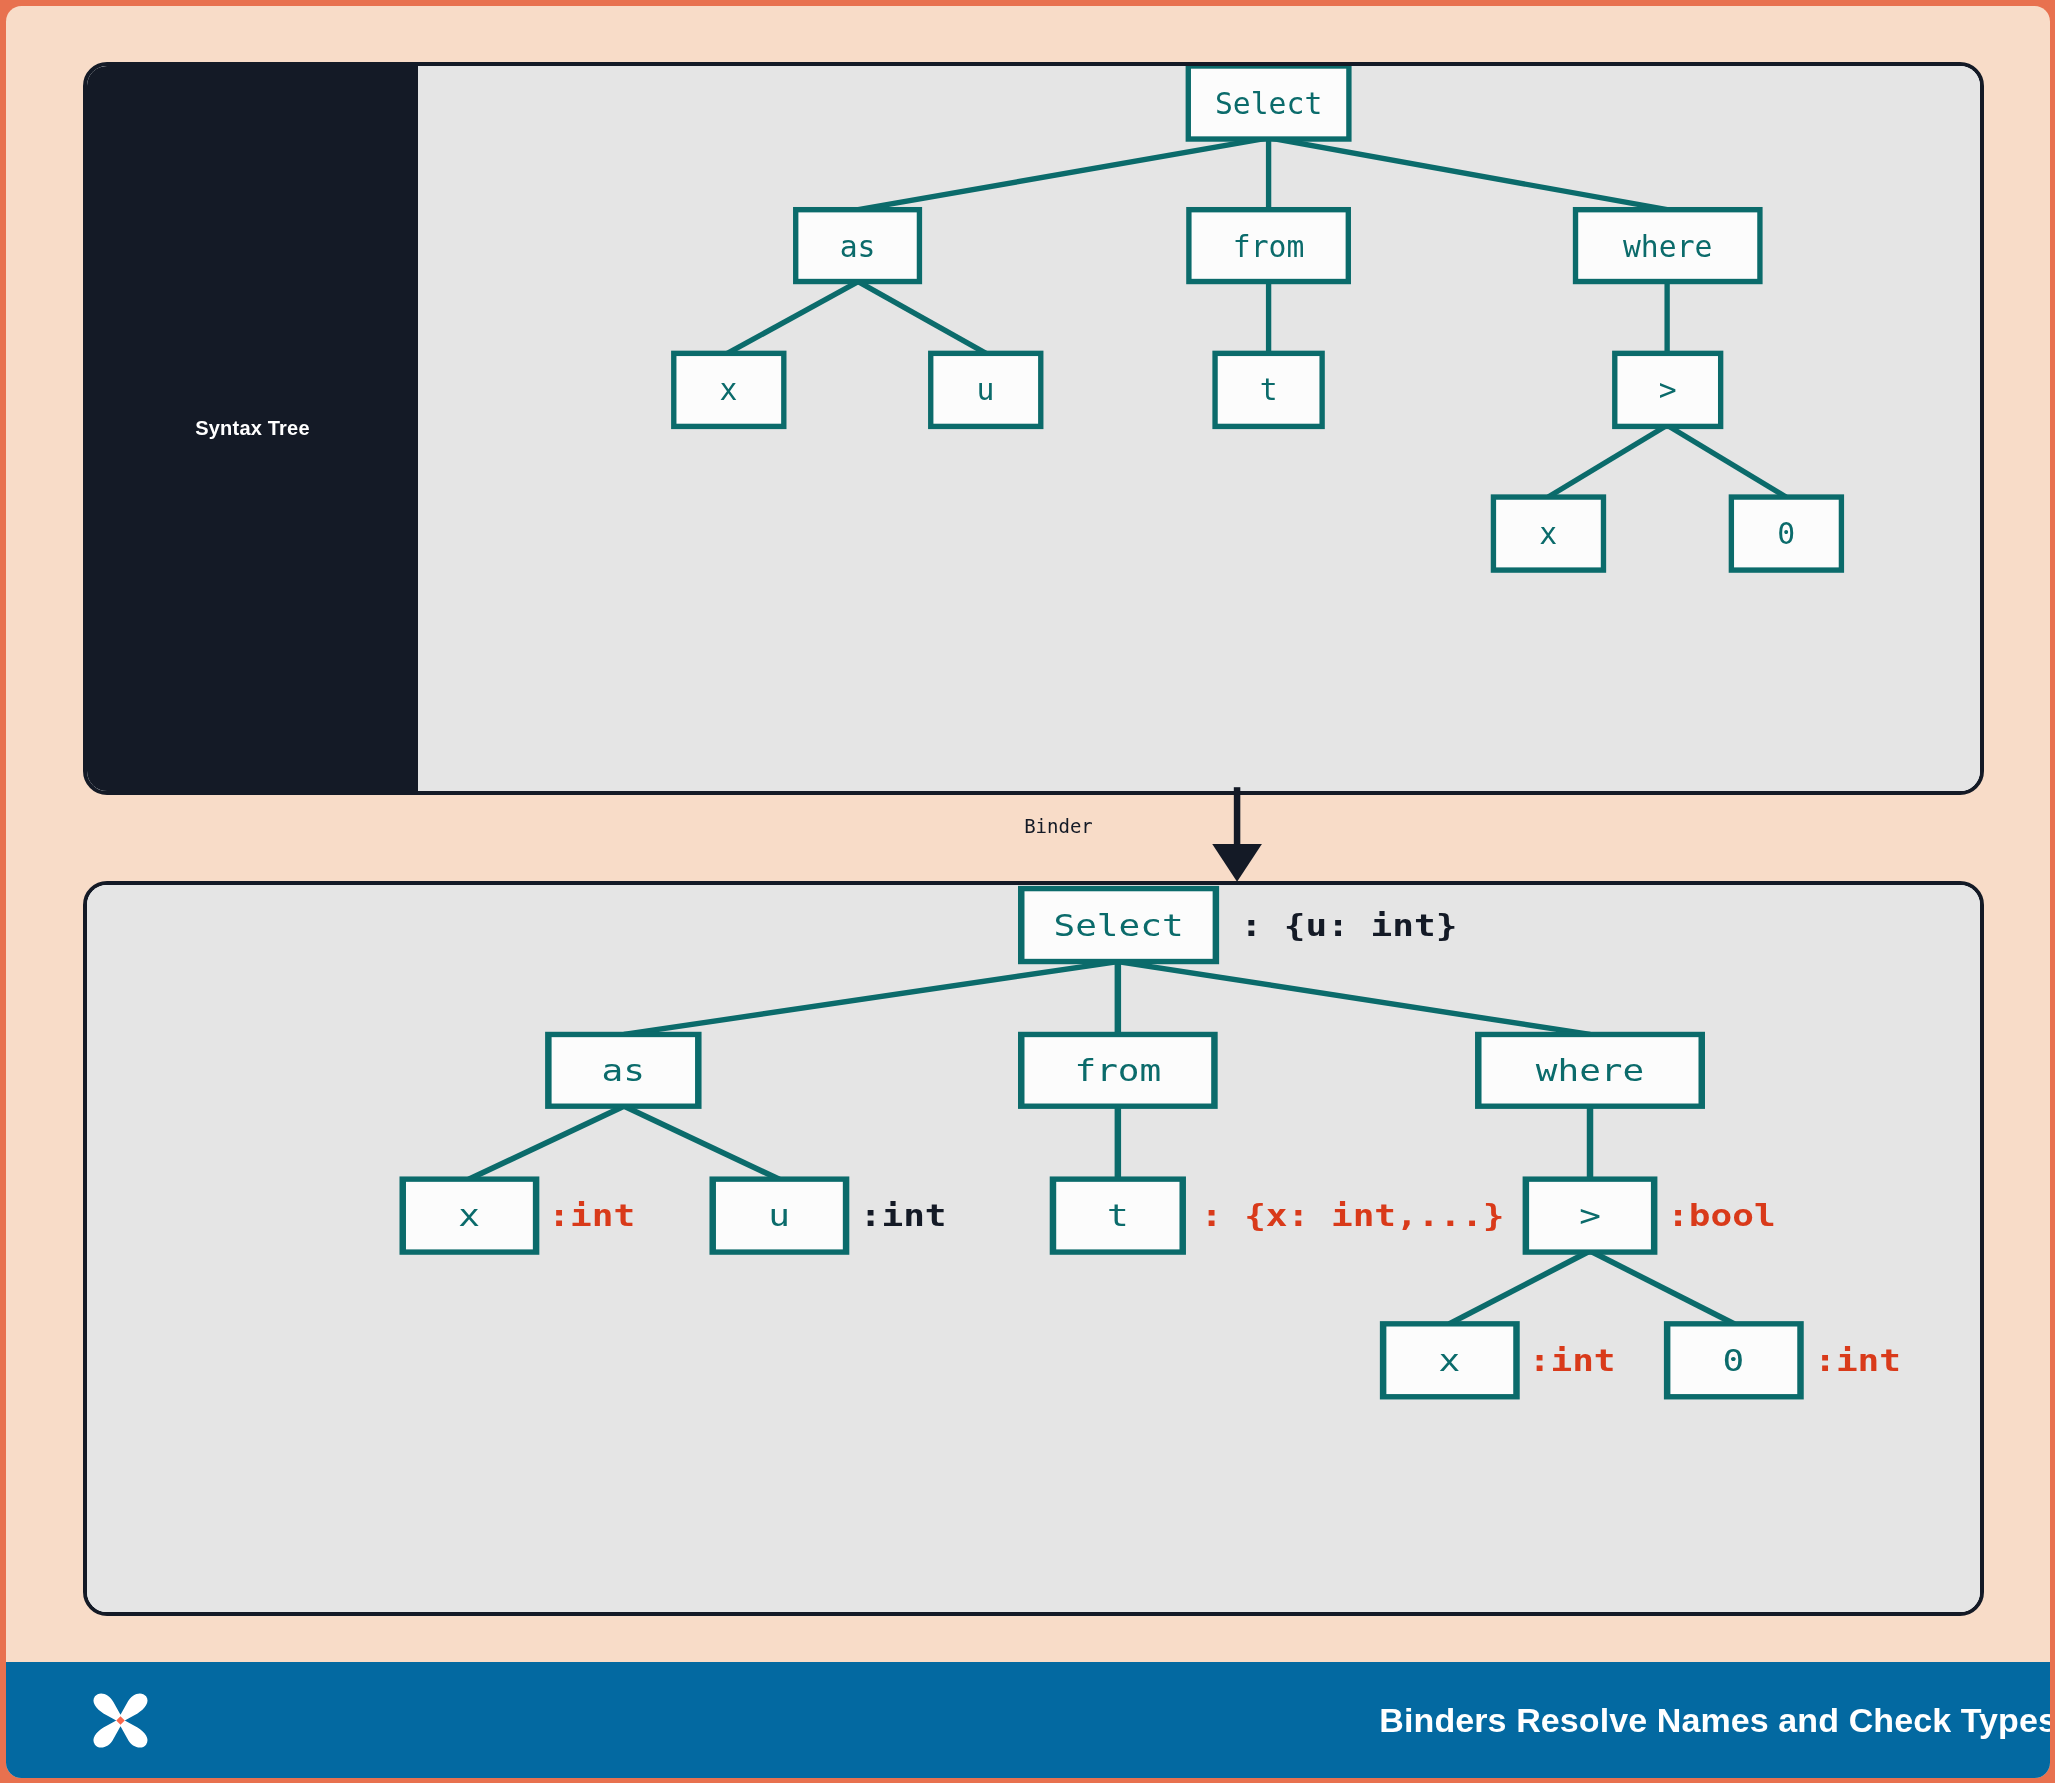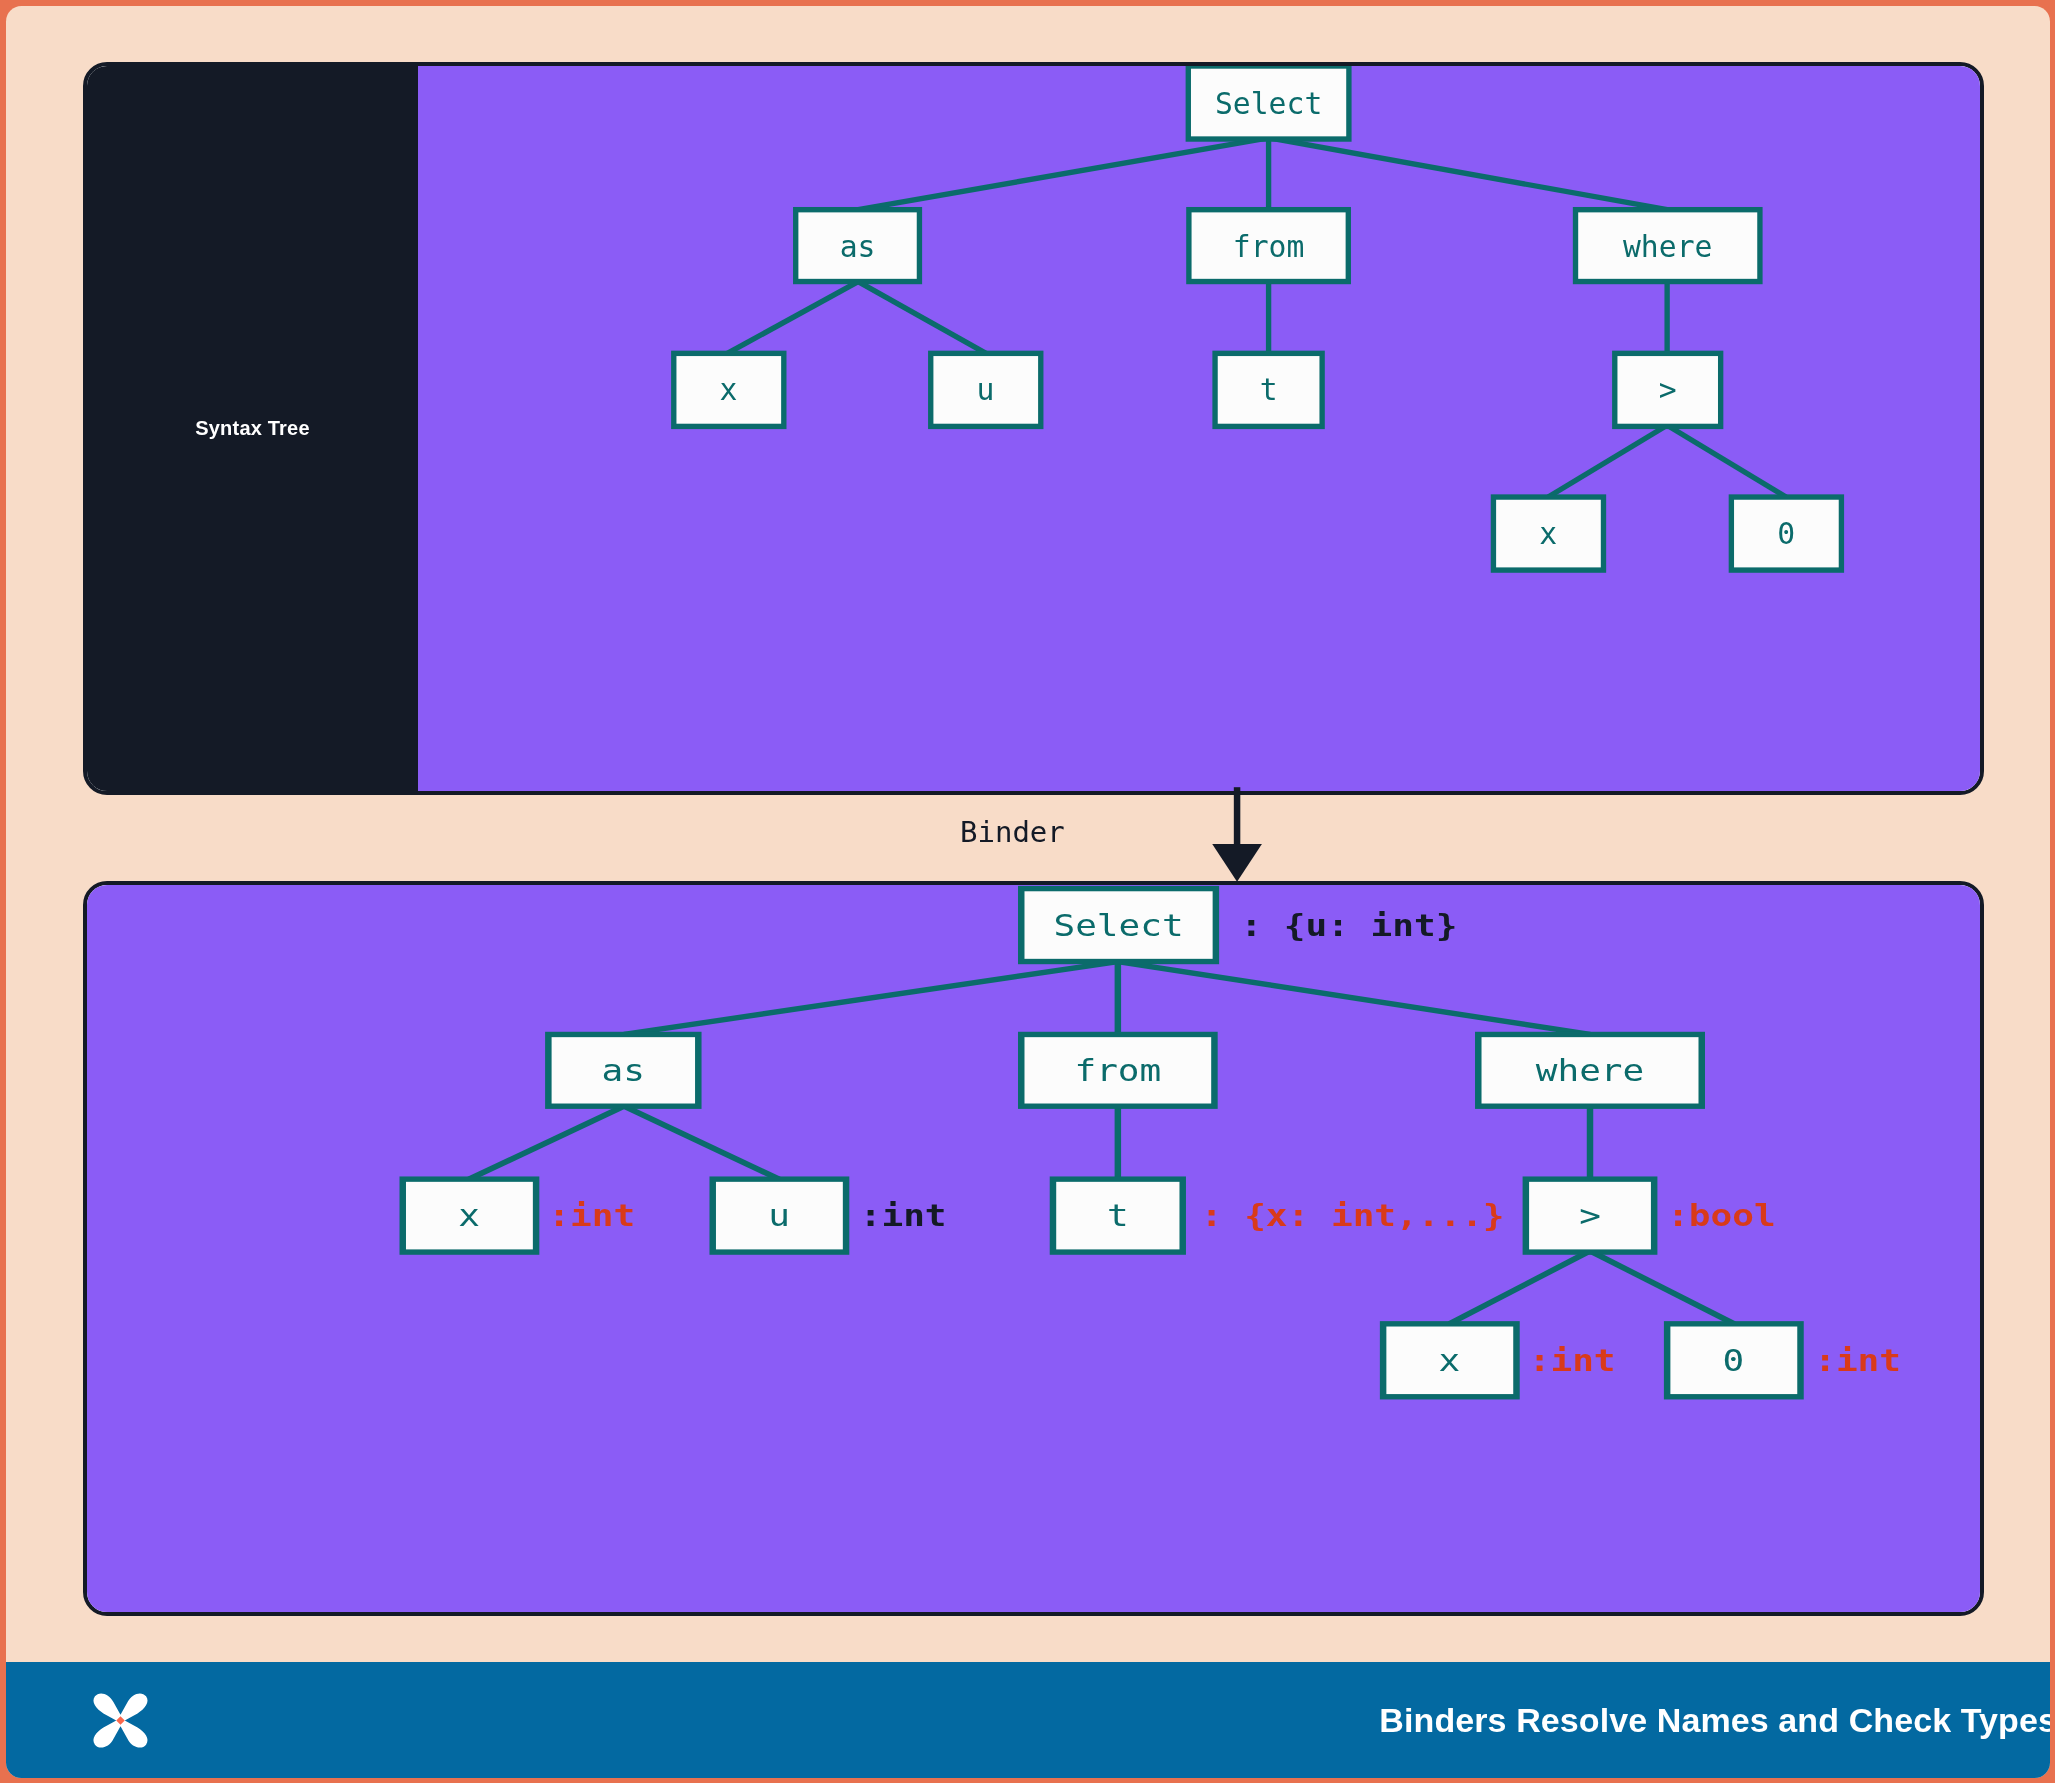--- a/index.html
+++ b/index.html
@@ -30,32 +30,32 @@
   .panel-sidebar{
     flex:0 0 331px;
     background:#141A26;
     color:#ffffff;
     display:flex;align-items:center;justify-content:center;
     text-align:center;
     font-size:20px;font-weight:bold;
     line-height:1.45;
     letter-spacing:0.2px;
   }
-  .panel-canvas{flex:1 1 auto;position:relative;background:#8b5cf6;}
+  .panel-canvas{flex:1 1 auto;position:relative;background:#e5e5e5;}
   .panel-canvas svg{position:absolute;left:0;top:0;width:100%;height:100%;}
   
   #binder-zone{
     position:absolute;left:946px;top:781px;width:414px;height:98px;
   }
   #binder-zone svg{position:absolute;left:0;top:0;}
   #binder-label{
-    position:absolute;left:8px;top:28px;width:213px;
-    text-align:left;
+    position:absolute;left:0px;top:28px;width:213px;
+    text-align:center;
     font-family:"DejaVu Sans Mono","Liberation Mono",monospace;
-    font-size:29px;color:#141A26;
+    font-size:19px;color:#141A26;
   }
   
   #footer{
     position:absolute;left:0;bottom:0;width:2044px;height:116px;
     background:#0369a1;
     display:flex;align-items:center;justify-content:space-between;padding-left:45px;
   }
   #brand-logo{margin-left:34px;display:block;}
   #footer-caption{
     margin-right:38px;

